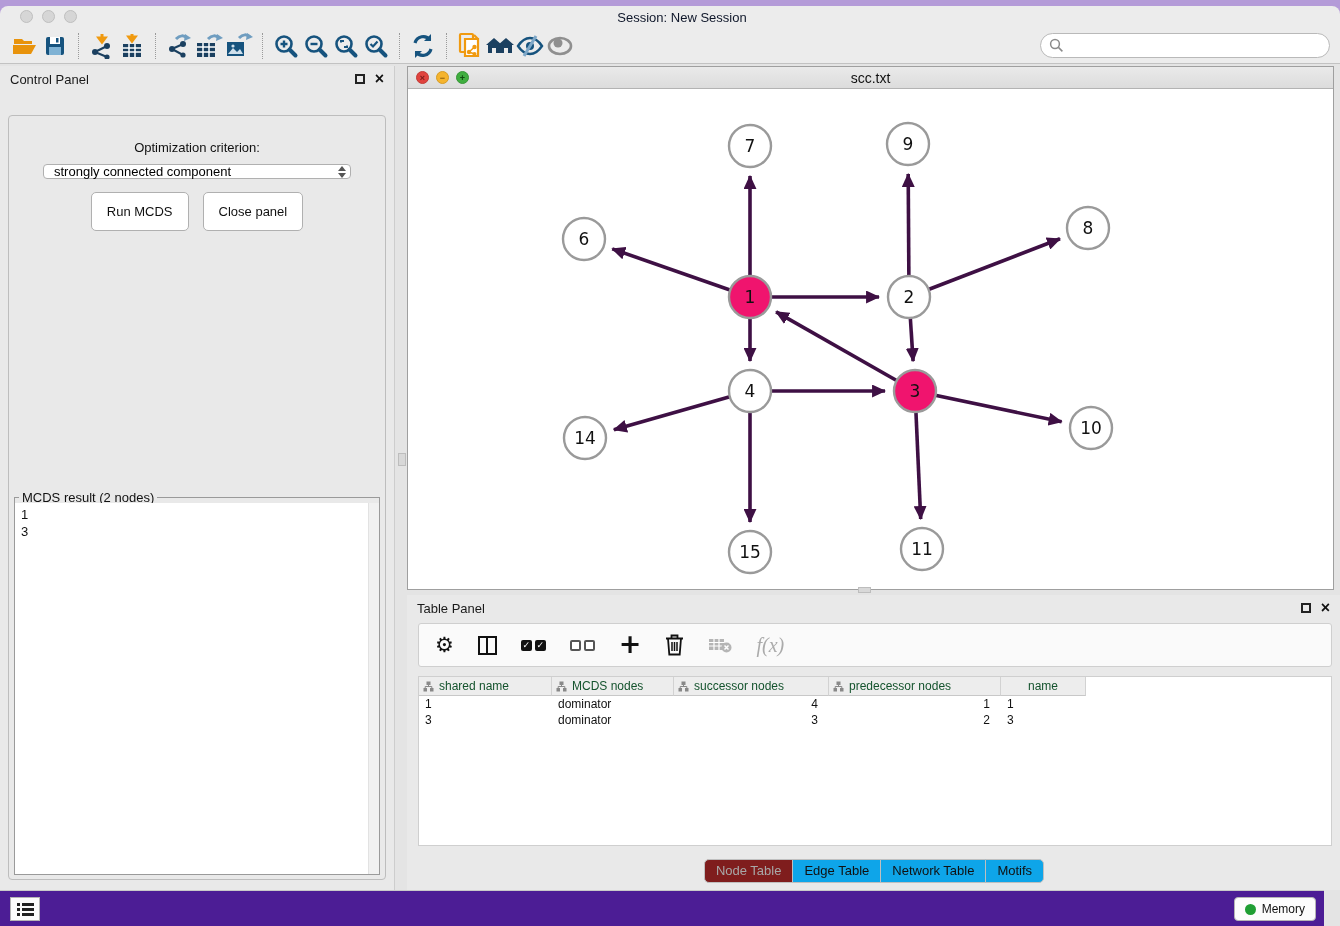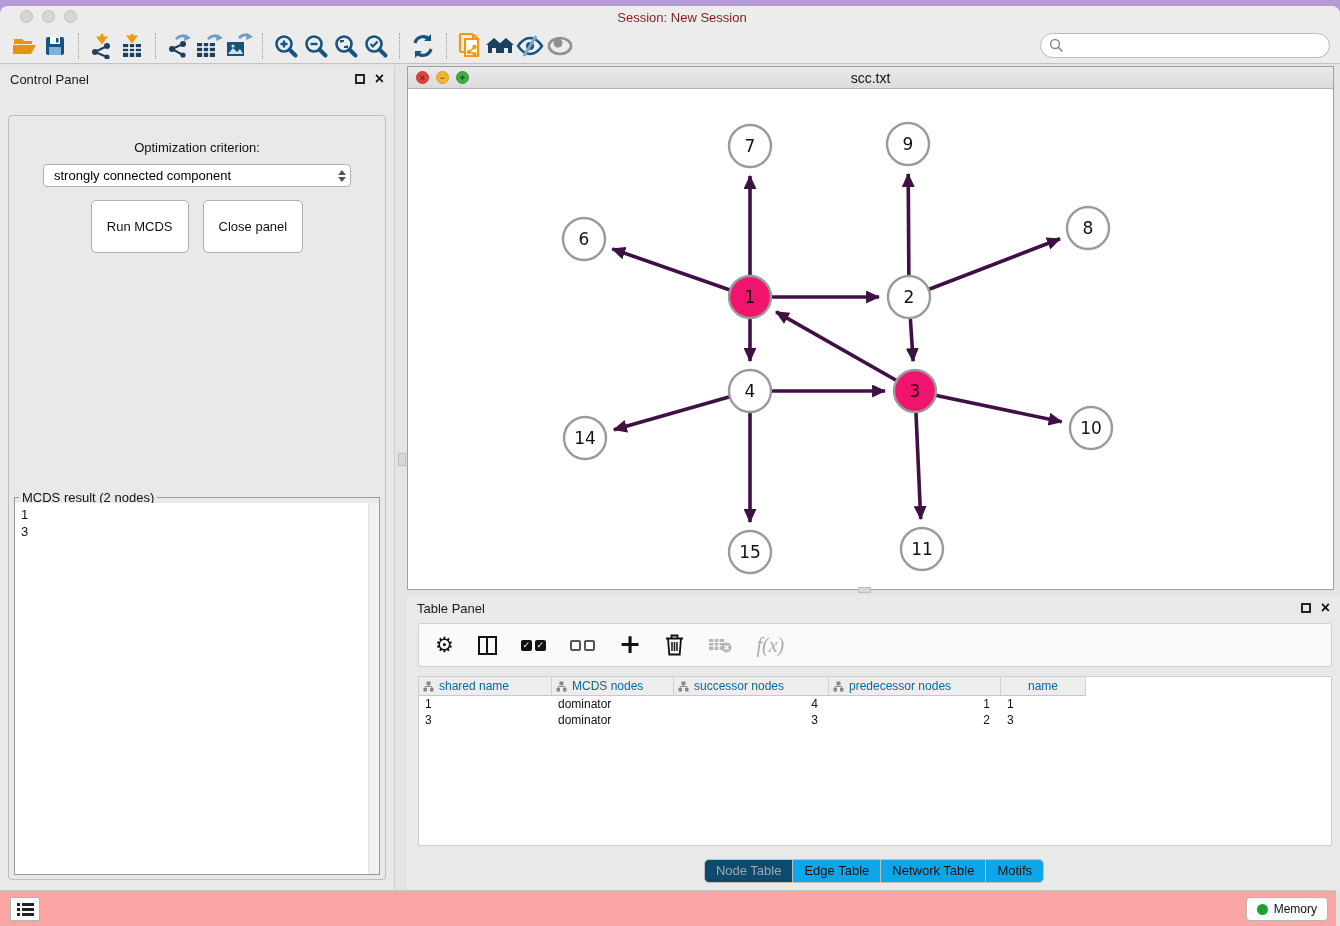--- a/index.html
+++ b/index.html
@@ -4,21 +4,21 @@
 <style>
   * { margin:0; padding:0; box-sizing:border-box; }
   html,body { width:1340px; height:926px; overflow:hidden; }
   body { background:#b49bd8; font-family:"Liberation Sans", sans-serif; -webkit-font-smoothing:antialiased; }
   .app-window { position:absolute; left:0; top:6px; right:0; bottom:0; background:#ececec; border-radius:8px 8px 0 0; display:flex; flex-direction:column; }
 
   
   .titlebar { height:22px; position:relative; display:flex; align-items:center; justify-content:center; }
   .traffic { position:absolute; left:20px; top:4px; display:flex; gap:9px; }
   .tl { width:13px; height:13px; border-radius:50%; background:#d6d6d6; border:1px solid #bfbfbf; }
-  .win-title { font-size:13px; color:#7f1d1d;margin-left:24px; }
+  .win-title { font-size:13px; color:#0f172a;margin-left:24px; }
 
   
   .toolbar { height:36px; display:flex; align-items:center; padding:0 10px; border-bottom:1px solid #c2c2c2; }
   .tb-btn { width:30px; height:30px; display:flex; align-items:center; justify-content:center; flex:0 0 auto; }
   .tb-sep { width:1px; height:26px; border-left:1px dotted #9a9a9a; margin:0 8px; flex:0 0 auto; }
   .search-wrap { margin-left:auto; position:relative; }
   .search-input { width:290px; height:25px; border:1px solid #b9b9b9; border-radius:13px; background:#fff; padding:0 8px 0 28px; font-size:13px; outline:none; }
   .search-glass { position:absolute; left:9px; top:5px; }
 
   
@@ -30,26 +30,26 @@
   .panel-title { font-size:13px; color:#1a1a1a; }
   .panel-head-icons { margin-left:auto; display:flex; align-items:center; gap:10px; }
   .ic-float { width:10px; height:10px; border:2px solid #222; }
   .ic-close { font-size:16px; font-weight:bold; color:#111; line-height:10px; }
   .cp-tabs { position:absolute; left:0; right:0; top:27px; display:flex; justify-content:center; z-index:2; }
   .cp-tab { background:#fff; border:1px solid #c6c6c6; padding:3px 13px 4px; font-size:13px; color:#111; margin-right:-1px; }
   .cp-tab.first { border-radius:5px 0 0 0; }
   .cp-tab.active { background:#e9e9e9; color:#b5b5b5; border-radius:0 6px 0 0; border-bottom-color:#e9e9e9; }
   .cp-box { position:absolute; left:8px; right:8px; top:49px; bottom:10px; border:1px solid #bdbdbd; border-radius:4px; background:#e9e9e9; }
   .opt-label { text-align:center; font-size:13px; color:#111; margin-top:24px; }
-  .select-box { width:308px; height:23px; margin:9px auto 0; background:#fff; border:1px solid #b0b0b0; border-radius:4px; display:flex; align-items:center; padding:0 4px 0 10px; font-size:13px; }
+  .select-box { width:308px; height:15px; margin:9px auto 0; background:#fff; border:1px solid #b0b0b0; border-radius:4px; display:flex; align-items:center; padding:0 4px 0 10px; font-size:13px; }
   .select-stepper { margin-left:auto; display:flex; flex-direction:column; align-items:center; gap:2px; }
   .tri-up { width:0; height:0; border-left:4px solid transparent; border-right:4px solid transparent; border-bottom:5px solid #555; }
   .tri-dn { width:0; height:0; border-left:4px solid transparent; border-right:4px solid transparent; border-top:5px solid #555; }
   .btn-row { display:flex; justify-content:center; gap:14px; margin-top:13px; }
-  .mac-btn { background:#fff; border:1px solid #b0b0b0; border-radius:5px; padding:18px 15px; font-size:13px; color:#111; }
+  .mac-btn { background:#fff; border:1px solid #b0b0b0; border-radius:5px; padding:11px 15px; font-size:13px; color:#111; }
   .result-fieldset { position:absolute; left:5px; right:5px; top:374px; bottom:4px; border:1px solid #9a9a9a; padding:0; background:transparent; }
   .result-fieldset legend { font-size:13px; color:#111; margin-left:4px; padding:0 3px; background:#e9e9e9; }
   .result-body { position:absolute; left:0; right:0; top:-2px; bottom:0; background:#fff; }
   .result-items { padding:3px 6px; font-size:13px; line-height:17px; color:#111; }
   .scroll-track { position:absolute; top:0; right:0; width:11px; height:100%; background:#f1f1f1; border-left:1px solid #e2e2e2; }
 
   
   .net-window { position:absolute; left:407px; top:2px; width:927px; height:524px; background:#fff; border:1px solid #9f9f9f; }
   .net-titlebar { height:22px; background:linear-gradient(#eaeaea,#dcdcdc); border-bottom:1px solid #b3b3b3; position:relative; display:flex; align-items:center; justify-content:center; }
   .net-title { font-size:14px; color:#111; }
@@ -69,35 +69,35 @@
   .ic-columns { width:19px; height:19px; border:2px solid #111; display:flex; }
   .ic-columns span { flex:1; }
   .ic-columns span:first-child { border-right:2px solid #111; }
   .cb-pair { display:flex; gap:3px; }
   .cb { width:11px; height:11px; border-radius:2px; }
   .cb.checked { background:#111; color:#fff; font-size:9px; line-height:11px; text-align:center; }
   .cb.empty { border:2px solid #555; background:#fff; }
   .tp-plus { font-family:"DejaVu Sans", sans-serif; font-size:27px; font-weight:bold; color:#111; line-height:1; margin-top:-3px; }
   .fx { font-family:"Liberation Serif", serif; font-style:italic; font-size:20px; color:#ababab; }
   .tp-table { position:absolute; left:11px; right:8px; top:81px; height:170px; background:#fff; border:1px solid #cfcfcf; }
-  .t-header { display:flex; height:19px; font-size:12px; color:#0369a1; }
+  .t-header { display:flex; height:19px; font-size:12px; color:#14532d; }
   .th-cell { background:#ededed; border-right:1px solid #d2d2d2; border-bottom:1px solid #c8c8c8; display:flex; align-items:center; padding:0 4px; gap:5px; }
   .th-cell.center { justify-content:center; }
   .t-row { display:flex; height:16px; font-size:12px; color:#111; }
   .td-cell { padding:0 6px; display:flex; align-items:center; }
   .td-cell.right { justify-content:flex-end; padding-right:11px; }
   .w1{width:133px;} .w2{width:122px;} .w3{width:155px;} .w4{width:172px;} .w5{width:85px;}
   .tp-tabs { position:absolute; left:0; right:0; bottom:7px; display:flex; justify-content:center; }
   .tp-tab { background:#0ea5e9; border:1px solid #bfbfbf; padding:3px 11px 4px; font-size:13px; color:#111; margin-right:-1px; }
   .tp-tab.first { border-radius:5px 0 0 5px; }
   .tp-tab.last { border-radius:0 5px 5px 0; }
-  .tp-tab.active { background:#0c4a6e; color:#a8a8a8; }
-
-  
-  .status-bar { position:absolute; left:0; right:4px; bottom:0; height:36px; background:#fca5a5; border-top:1px solid #c9c9c9; }
+  .tp-tab.active { background:#7f1d1d; color:#a8a8a8; }
+
+  
+  .status-bar { position:absolute; left:0; right:16px; bottom:0; height:36px; background:#4c1d95; border-top:1px solid #c9c9c9; }
   .sb-list-btn { position:absolute; left:10px; top:6px; width:30px; height:24px; background:#fcfcfc; border:1px solid #b5b5b5; display:flex; align-items:center; justify-content:center; }
   .memory-btn { position:absolute; right:8px; top:6px; height:24px; background:#fcfcfc; border:1px solid #b5b5b5; border-radius:4px; display:flex; align-items:center; gap:6px; padding:0 10px; font-size:12px; color:#111; }
   .mem-dot { width:11px; height:11px; border-radius:50%; background:#1f9e33; }
 </style>
 </head>
 <body>
 
 <div class="app-window">
 
   <div class="titlebar">

